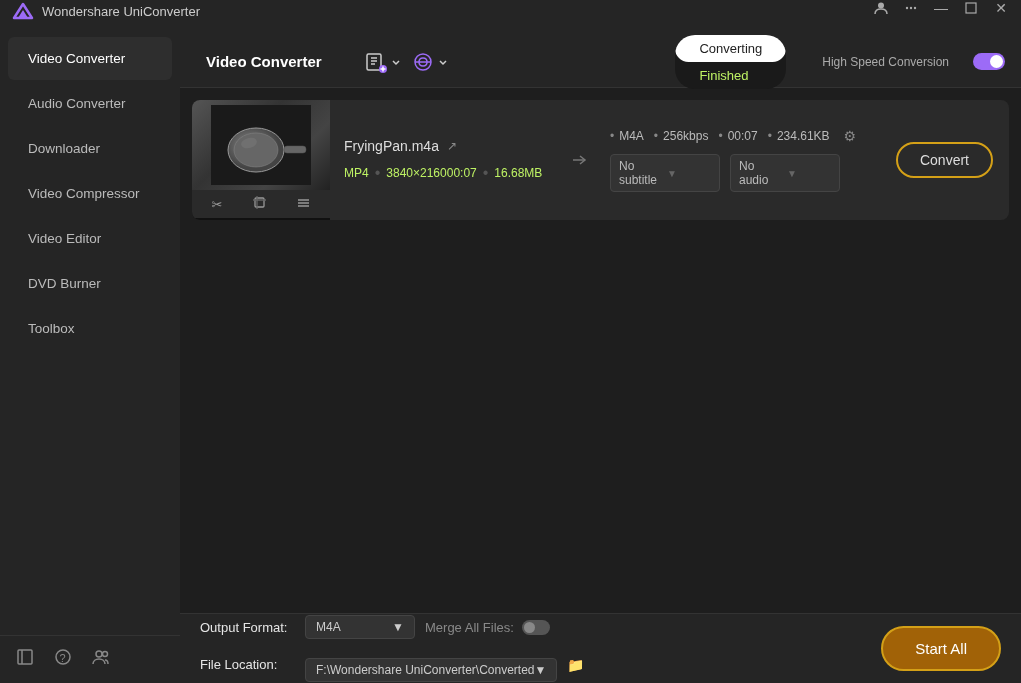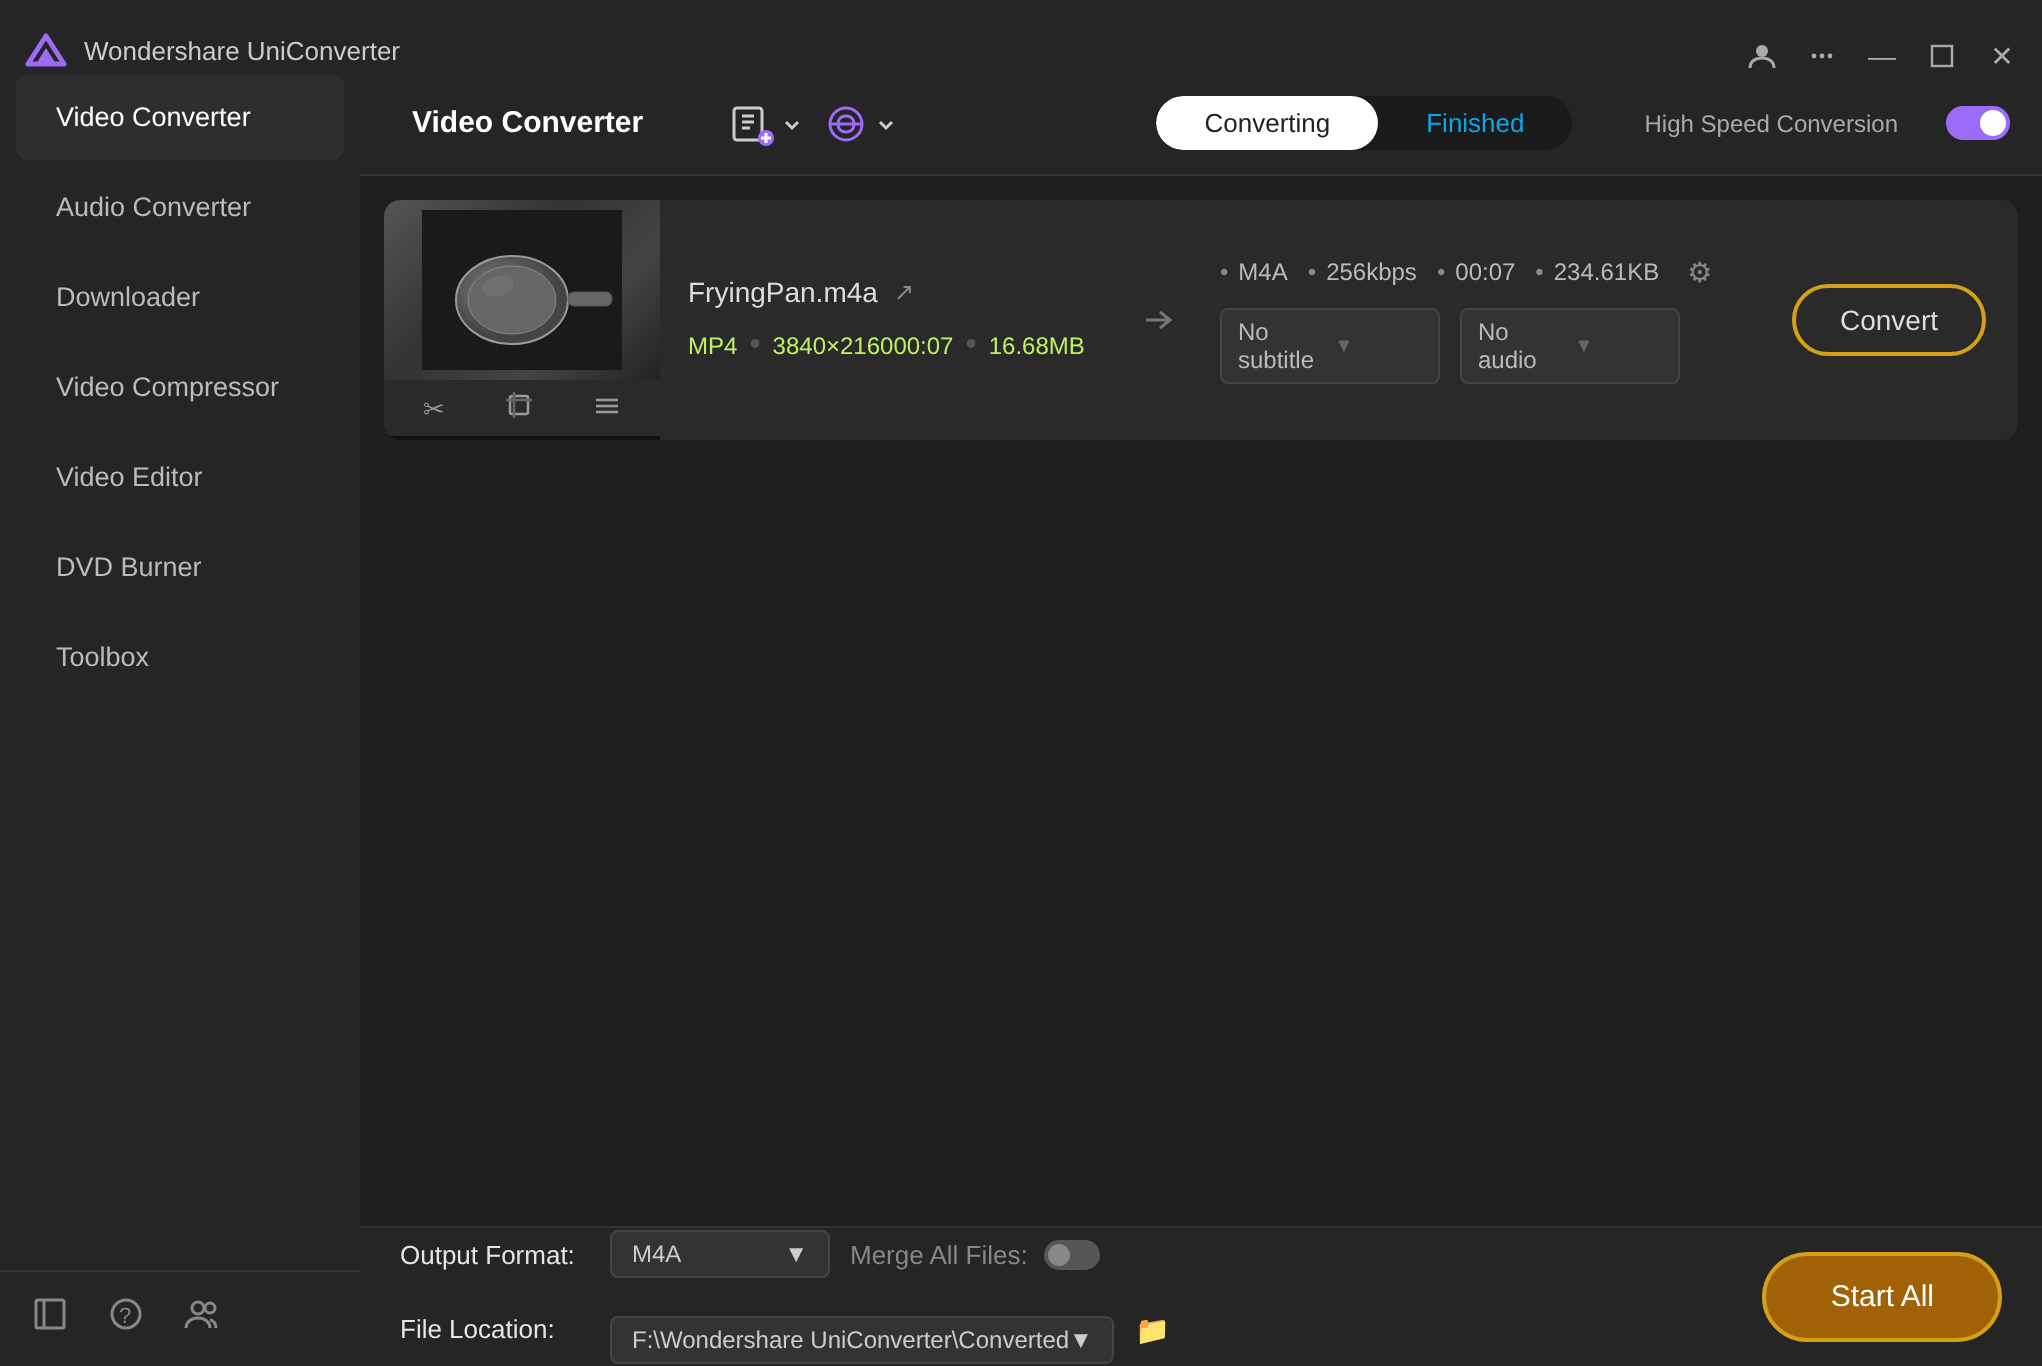--- a/index.html
+++ b/index.html
@@ -11,21 +11,21 @@
       color: #ccc;
       overflow: hidden;
       user-select: none;
     }
 
     
     .titlebar {
       height: 36px;
       background: #252525;
       display: flex;
-      align-items: flex-end;
+      align-items: flex-start;
       padding: 0 12px;
       justify-content: space-between;
     }
     .titlebar-left {
       display: flex;
       align-items: center;
       gap: 8px;
     }
     .app-logo {
       width: 22px;
@@ -128,27 +128,28 @@
       display: flex;
       align-items: center;
       gap: 3px;
     }
     .tab-group {
       margin-left: auto;
       display: flex;
       background: #1a1a1a;
       border-radius: 20px;
       overflow: hidden;
+      flex-direction: column;
     }
     .tab {
       padding: 6px 24px;
       font-size: 13px;
       border-radius: 20px;
       cursor: pointer;
-      color: #0ea5e9;
+      color: #bef264;
     }
     .tab.active {
       background: #fff;
       color: #222;
       font-weight: 500;
     }
     .high-speed {
       display: flex;
       align-items: center;
       gap: 24px;

